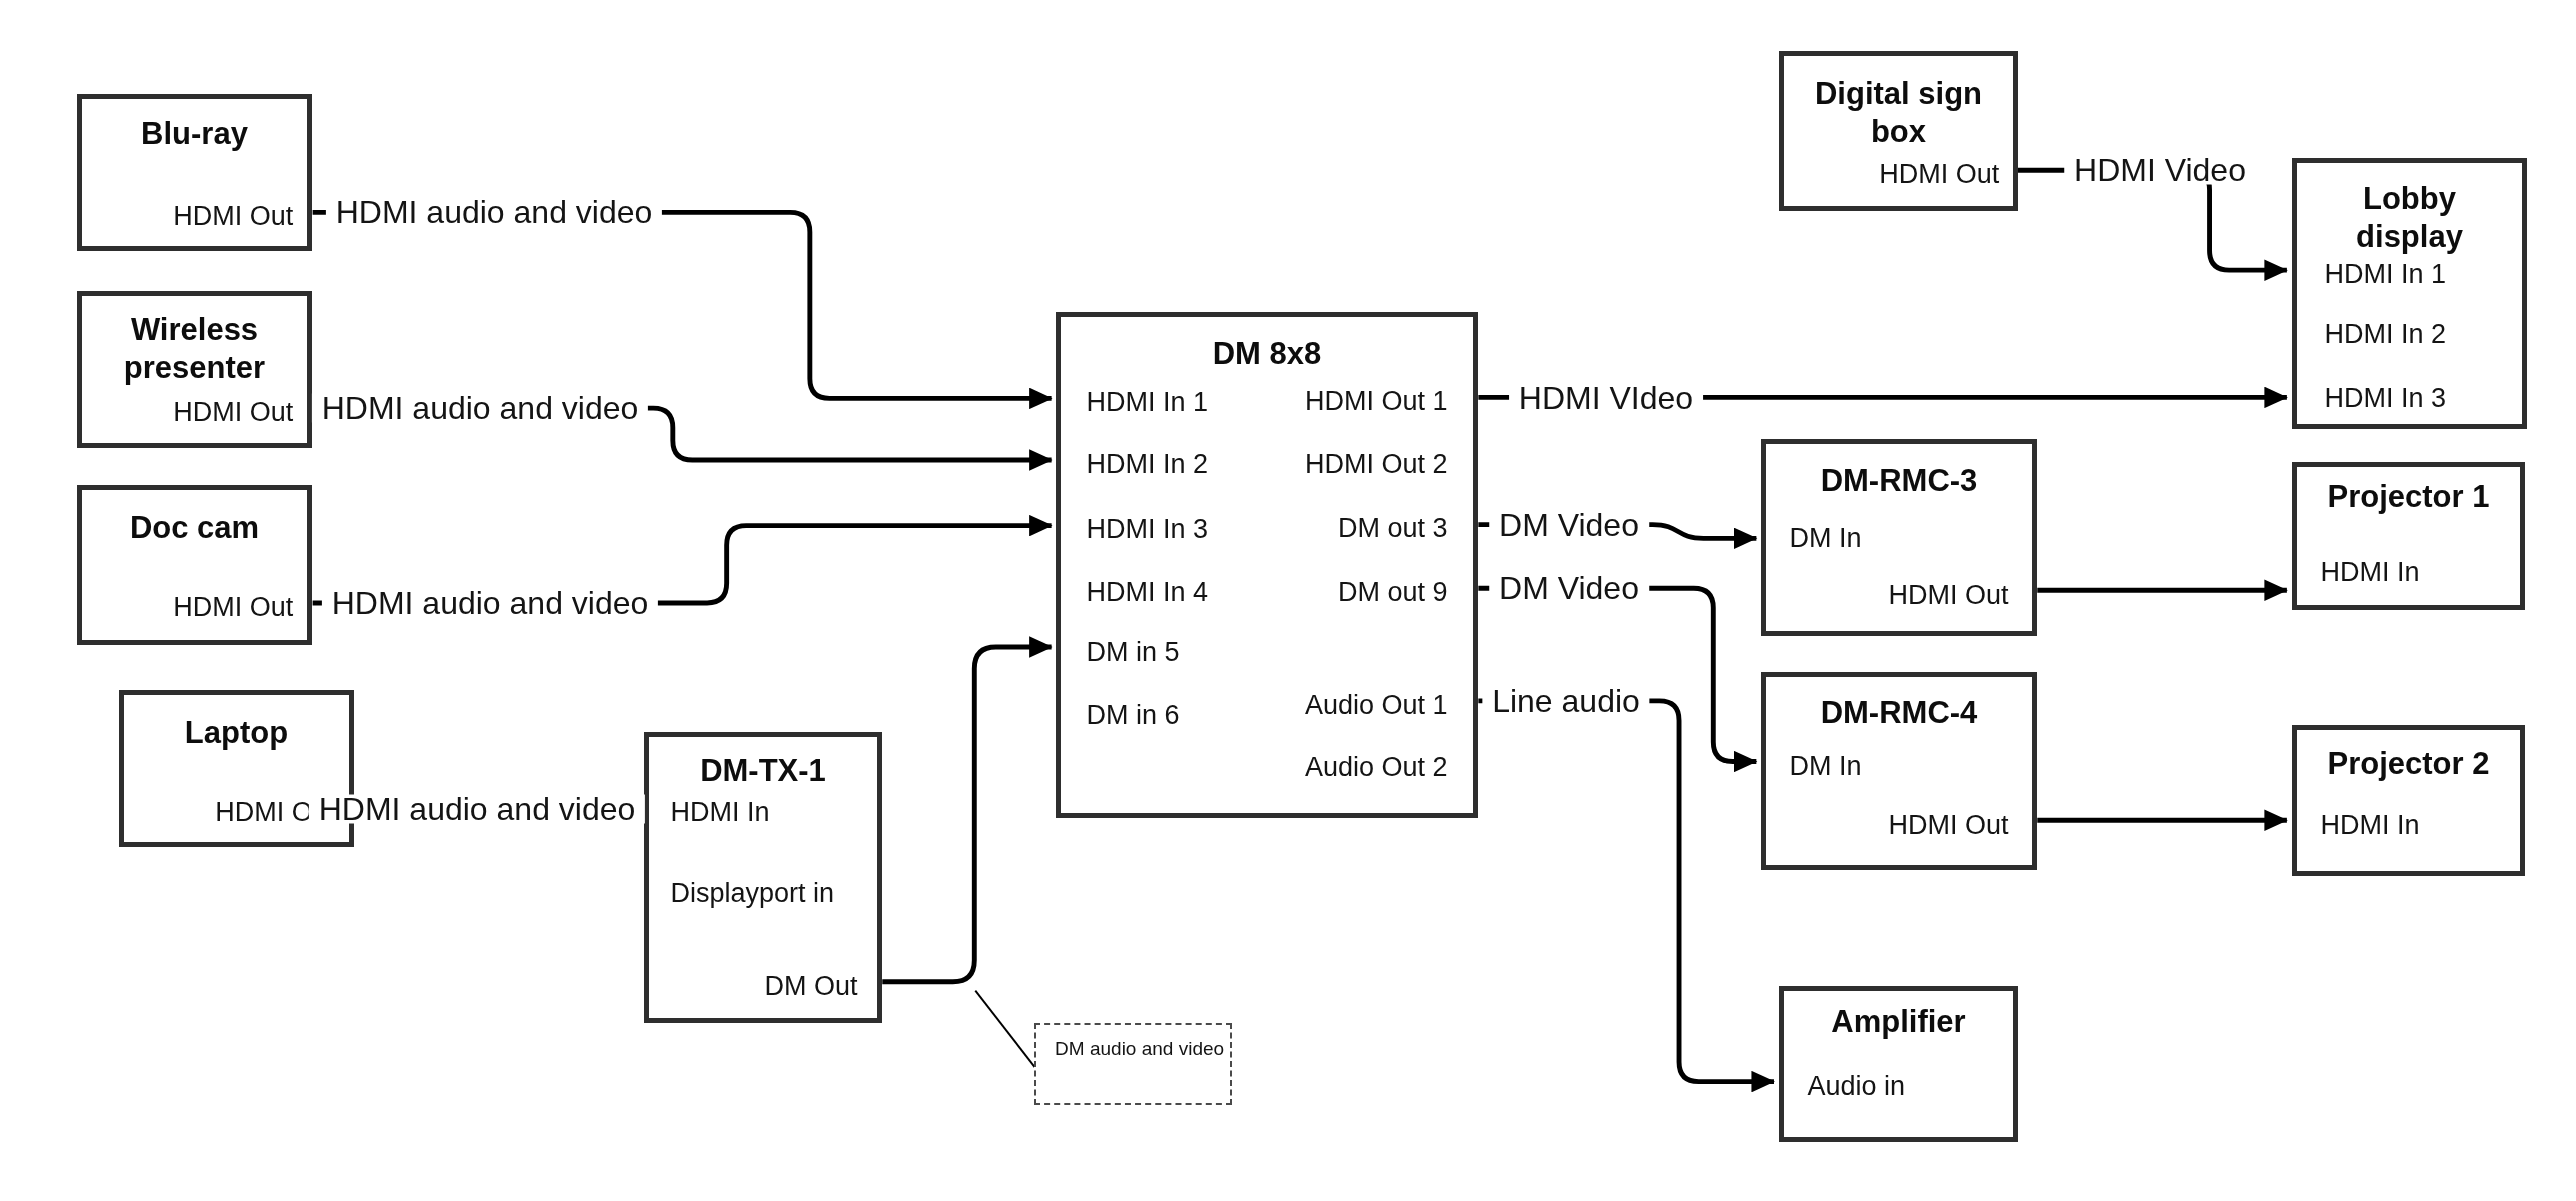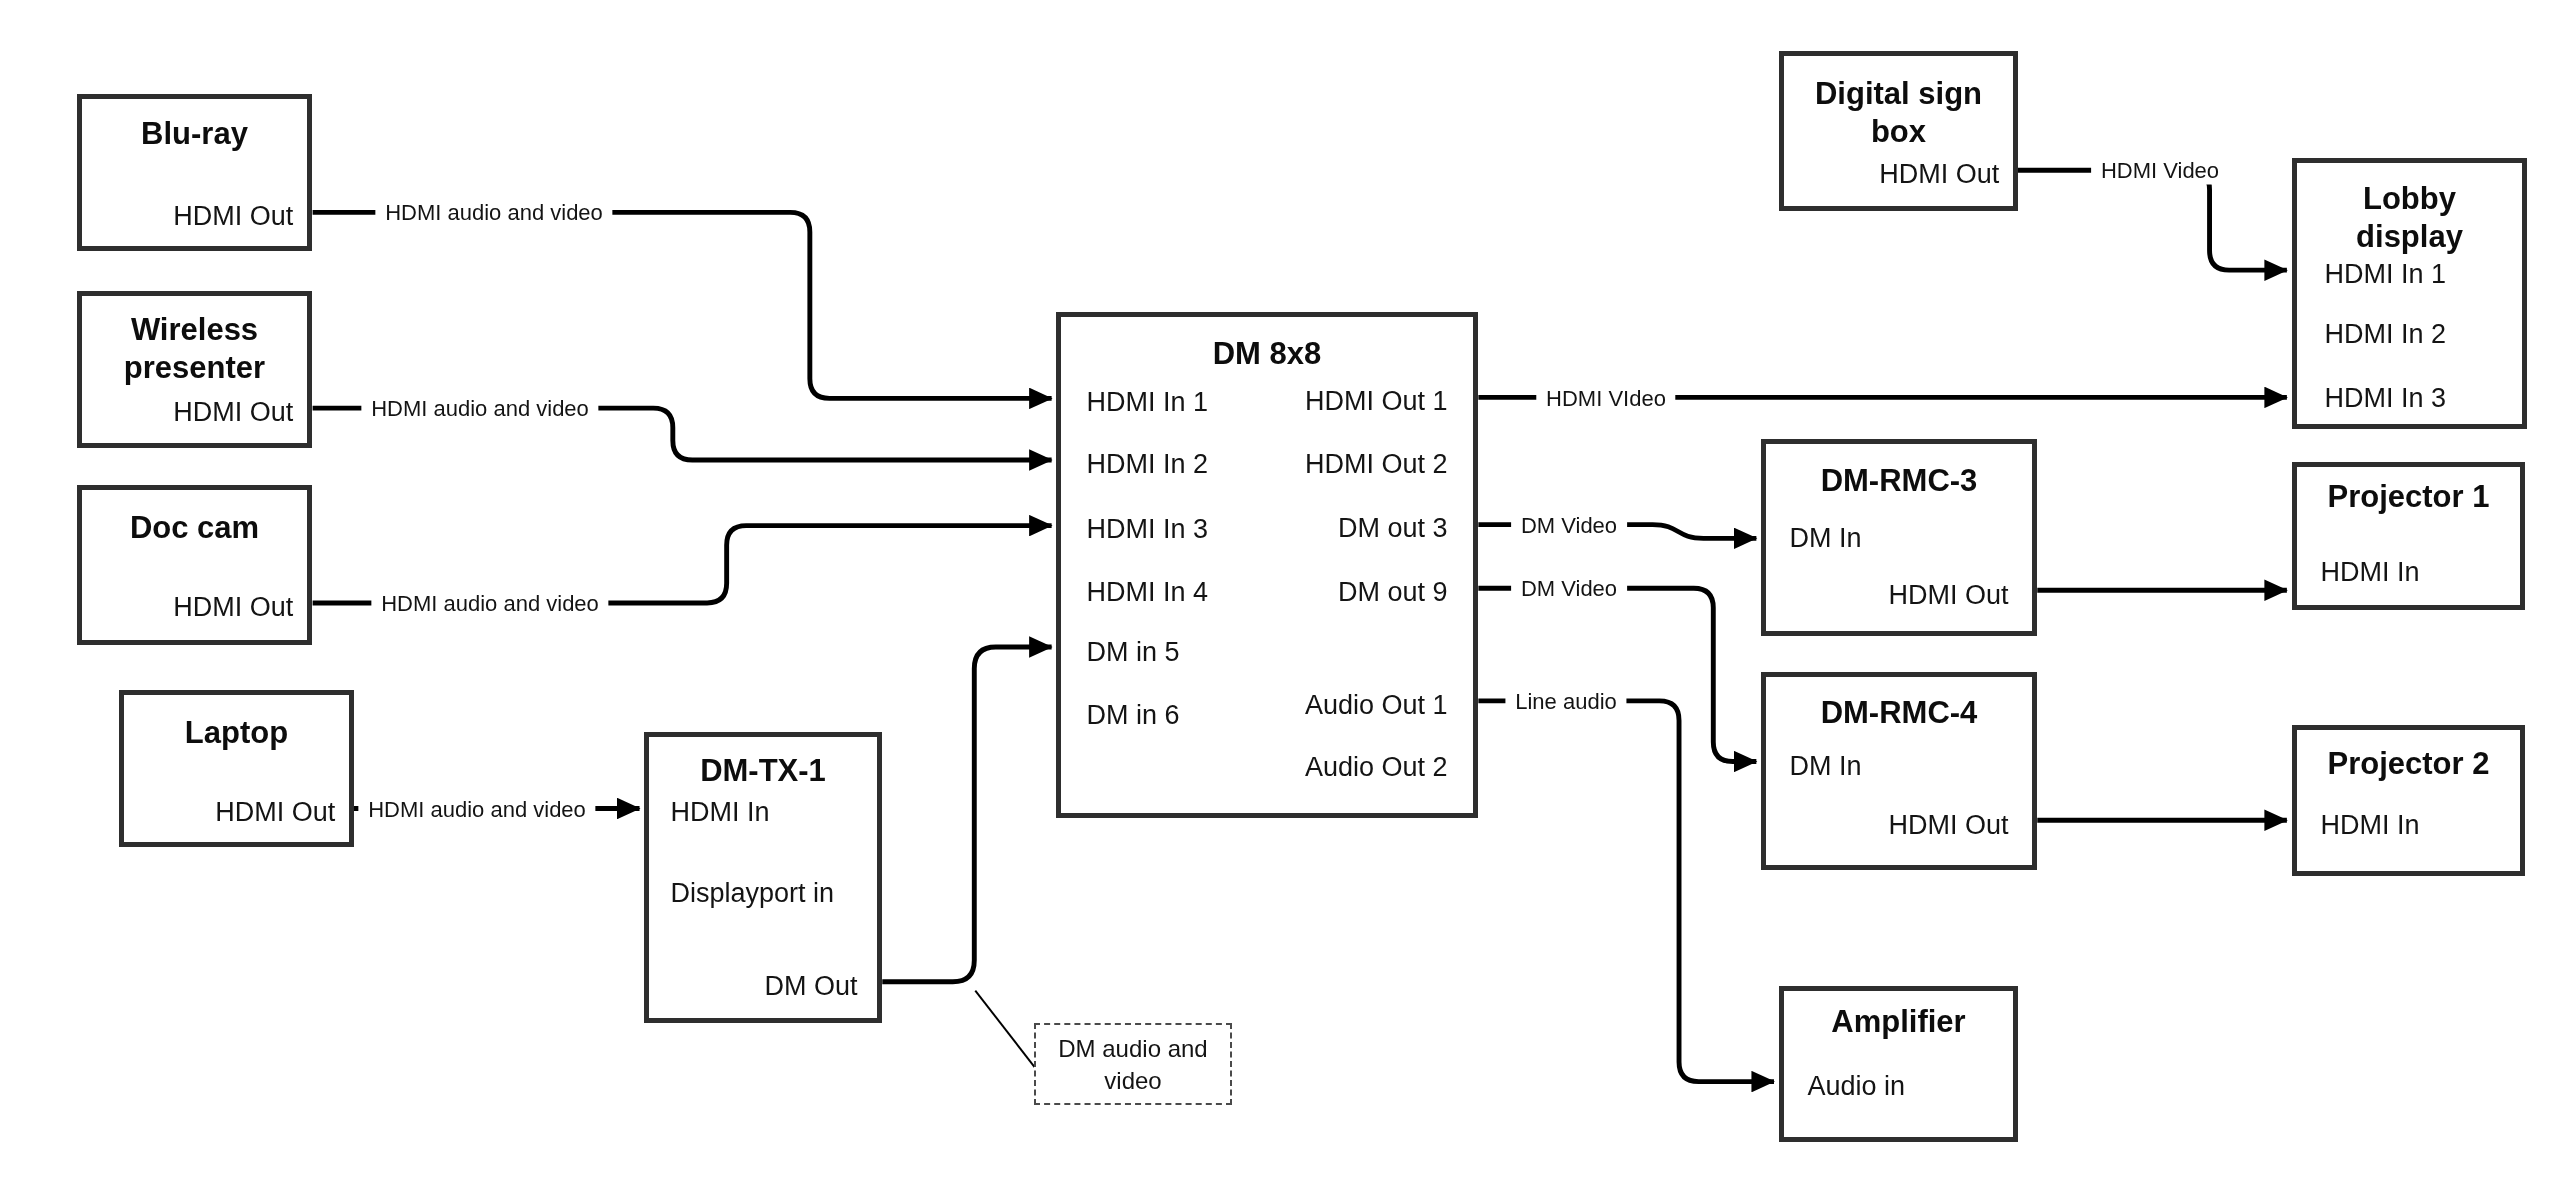--- a/index.html
+++ b/index.html
@@ -16,25 +16,25 @@
     position:absolute;left:7.8px;right:7.8px;text-align:center;
     font-weight:700;font-size:31px;line-height:38px;color:#0d0d0d;
   }
   .node .title.narrow{left:45px;right:45px;}
   .port{
     position:absolute;font-size:27px;line-height:25.5px;white-space:nowrap;
     transform:translateY(-50%);color:#141414;
   }
   .edge-label{
     position:absolute;transform:translate(-50%,-50%);background:#ffffff;
-    padding:0 9.8px;font-size:22px;line-height:29px;white-space:nowrap;color:#141414;
+    padding:0 9.8px;font-size:32px;line-height:29px;white-space:nowrap;color:#141414;
   }
   .note{
     position:absolute;border:2px dashed #4a4a4a;background:#ffffff;
-    box-sizing:border-box;text-align:center;font-size:24px;line-height:32px;
+    box-sizing:border-box;text-align:right;font-size:19px;line-height:32px;
     padding:7.8px 5.9px;color:#141414;
   }
 </style>
 </head>
 <body>
 
 <div class="stage">
 
   <svg class="wires" viewBox="0 0 2631 1227" fill="none" stroke="#000000" stroke-width="5">
     <defs>

